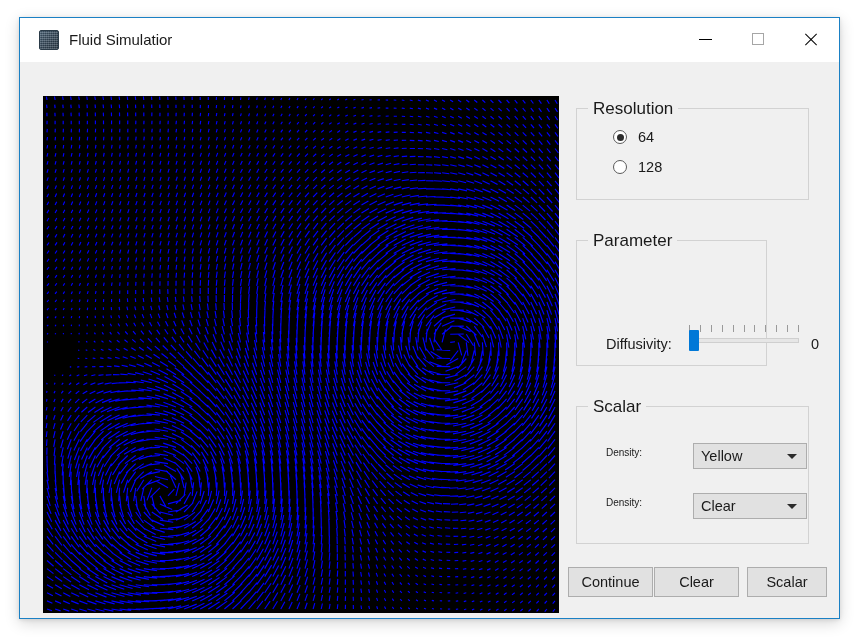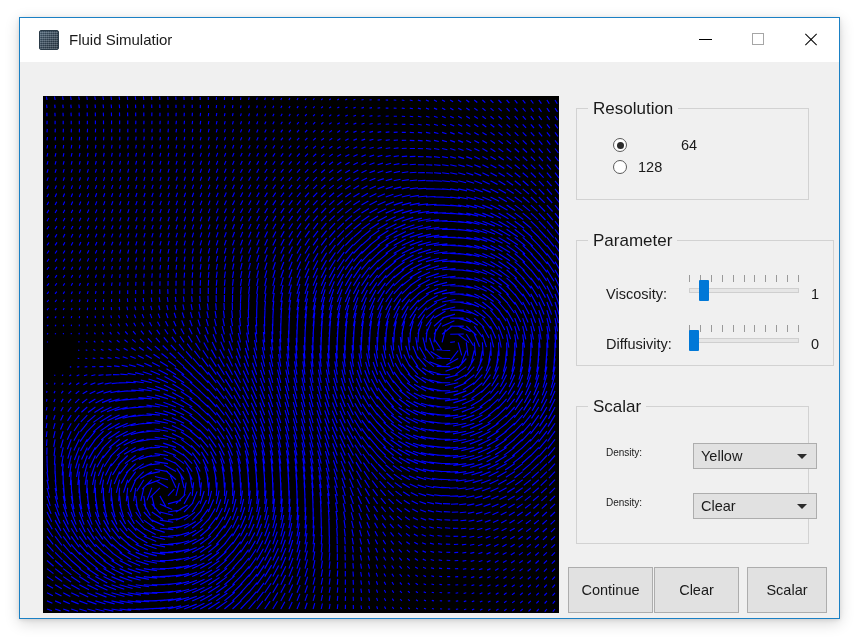--- a/index.html
+++ b/index.html
@@ -145,32 +145,32 @@
     left: 11px;
     top: -10px;
     padding: 0 5px;
     background: #f0f0f0;
     font-size: 17px;
     color: #1a1a1a;
     white-space: nowrap;
   }
 
   .gb-resolution { left: 556px; top: 46px; width: 233px; height: 92px; }
-  .gb-parameter  { left: 556px; top: 178px; width: 258px; height: 126px; }
+  .gb-parameter  { left: 556px; top: 178px; width: 191px; height: 126px; }
   .gb-color      { left: 556px; top: 344px; width: 233px; height: 138px; }
 
   
   .radio-row {
     position: absolute;
     left: 36px;
     display: flex;
     align-items: center;
     cursor: default;
   }
-  .radio-row.r1 { top: 28px; gap: 43px; }
+  .radio-row.r1 { top: 20px; }
   .radio-row.r2 { top: 50px; text-align: center; }
 
   .radio {
     width: 14px;
     height: 14px;
     border-radius: 50%;
     border: 1px solid #5a5a5a;
     background: #ffffff;
     box-sizing: border-box;
     position: relative;
@@ -271,21 +271,21 @@
     left: 17px;
     top: 4px;
     font-size: 10px;
     color: #1a1a1a;
     white-space: nowrap;
   }
   .combo {
     position: absolute;
     left: 104px;
     top: 0;
-    width: 124px;
+    width: 114px;
     height: 26px;
     background: #e1e1e1;
     border: 1px solid #adadad;
     box-sizing: border-box;
     cursor: default;
   }
   .combo-text {
     position: absolute;
     left: 7px;
     top: 0;
@@ -301,21 +301,21 @@
     margin-top: -2px;
     width: 0; height: 0;
     border-left: 5px solid transparent;
     border-right: 5px solid transparent;
     border-top: 5px solid #2b2b2b;
   }
 
   
   .btn {
     position: absolute;
-    height: 46px;
+    height: 30px;
     background: #e1e1e1;
     border: 1px solid #adadad;
     box-sizing: border-box;
     font-family: "Liberation Sans", sans-serif;
     font-size: 14.5px;
     color: #1a1a1a;
     cursor: default;
     padding: 0;
     line-height: 28px;
     text-align: center;
@@ -368,41 +368,20 @@
 
         <div class="radio-row r2">
           <span class="radio"></span>
           <span class="radio-label">128</span>
         </div>
       </div>
 
       <div class="groupbox gb-parameter">
         <div class="gb-title">Parameter</div>
 
-        <div class="slider-row s1">
-          <span class="slider-label">Viscosity:</span>
-          <div class="slider-track-wrap">
-            <div class="slider-ticks">
-                <i style="left: 0px;"></i>
-                <i style="left: 11px;"></i>
-                <i style="left: 22px;"></i>
-                <i style="left: 33px;"></i>
-                <i style="left: 44px;"></i>
-                <i style="left: 55px;"></i>
-                <i style="left: 65px;"></i>
-                <i style="left: 76px;"></i>
-                <i style="left: 87px;"></i>
-                <i style="left: 98px;"></i>
-                <i style="left: 109px;"></i>
-              </div>
-            <div class="slider-track"></div>
-            <div class="slider-thumb" style="left: 10px;"></div>
-          </div>
-          <span class="slider-value">1</span>
-        </div>
 
         <div class="slider-row s2">
           <span class="slider-label">Diffusivity:</span>
           <div class="slider-track-wrap">
             <div class="slider-ticks">
                 <i style="left: 0px;"></i>
                 <i style="left: 11px;"></i>
                 <i style="left: 22px;"></i>
                 <i style="left: 33px;"></i>
                 <i style="left: 44px;"></i>

